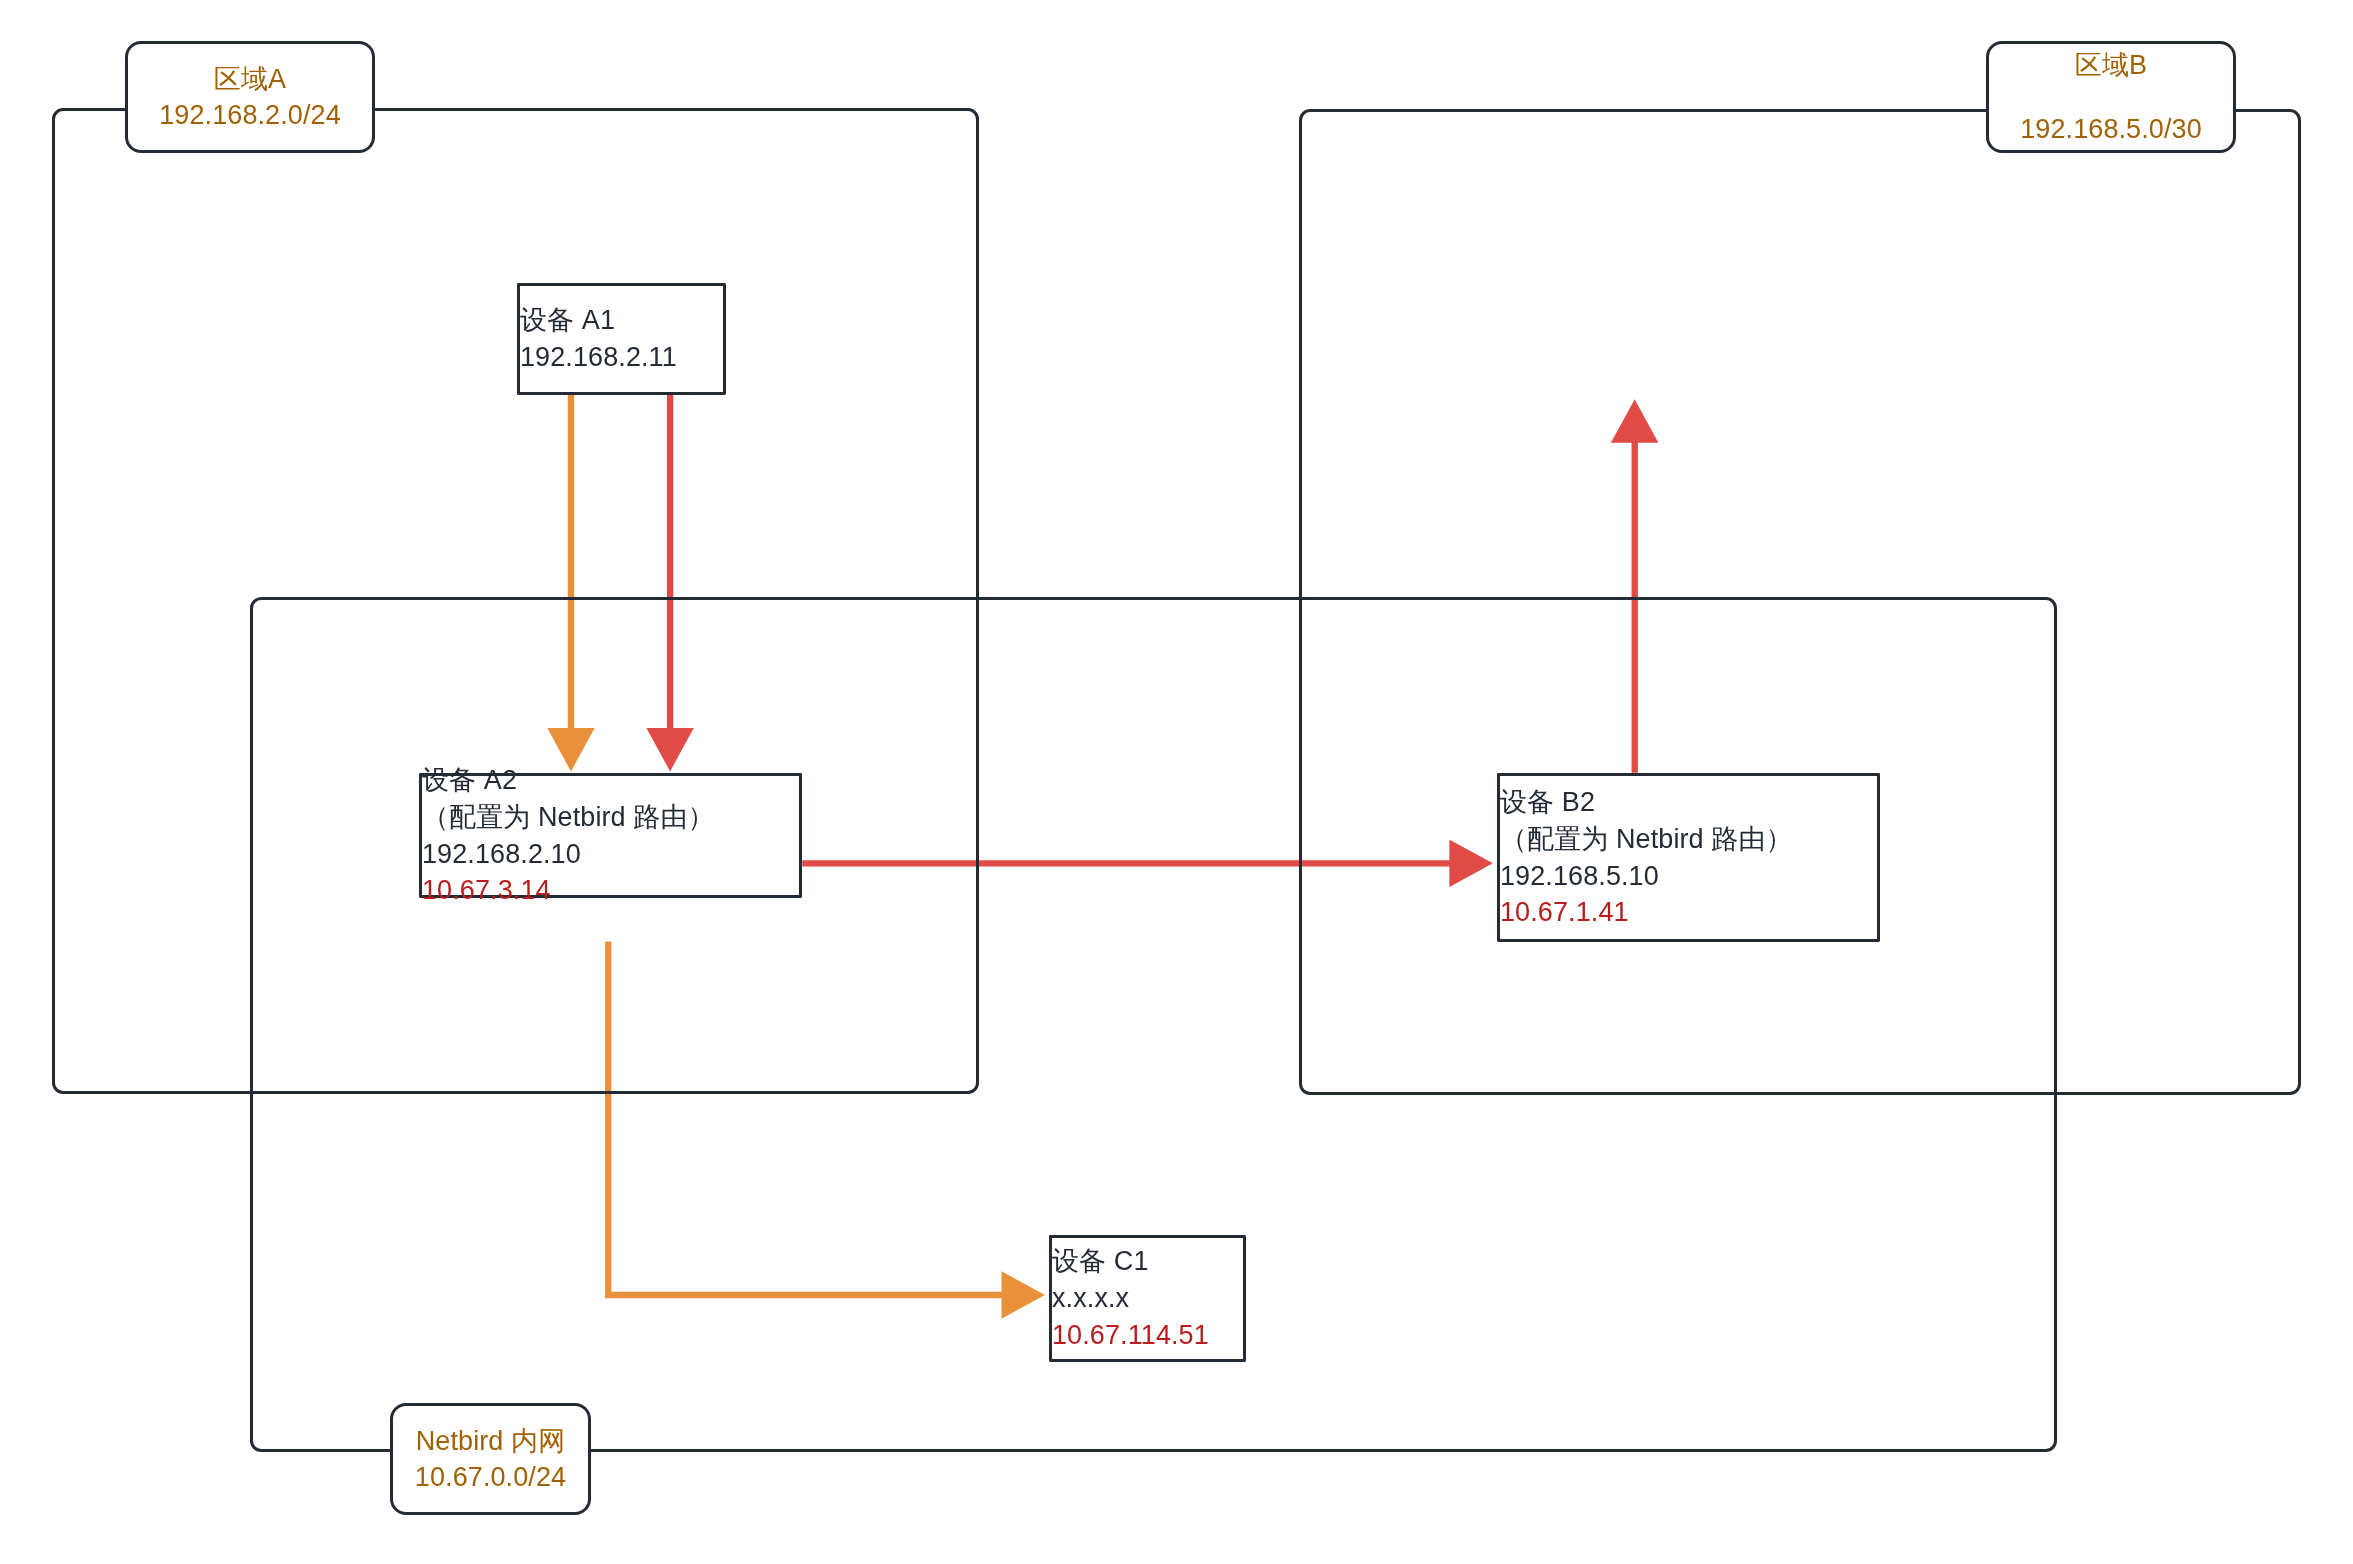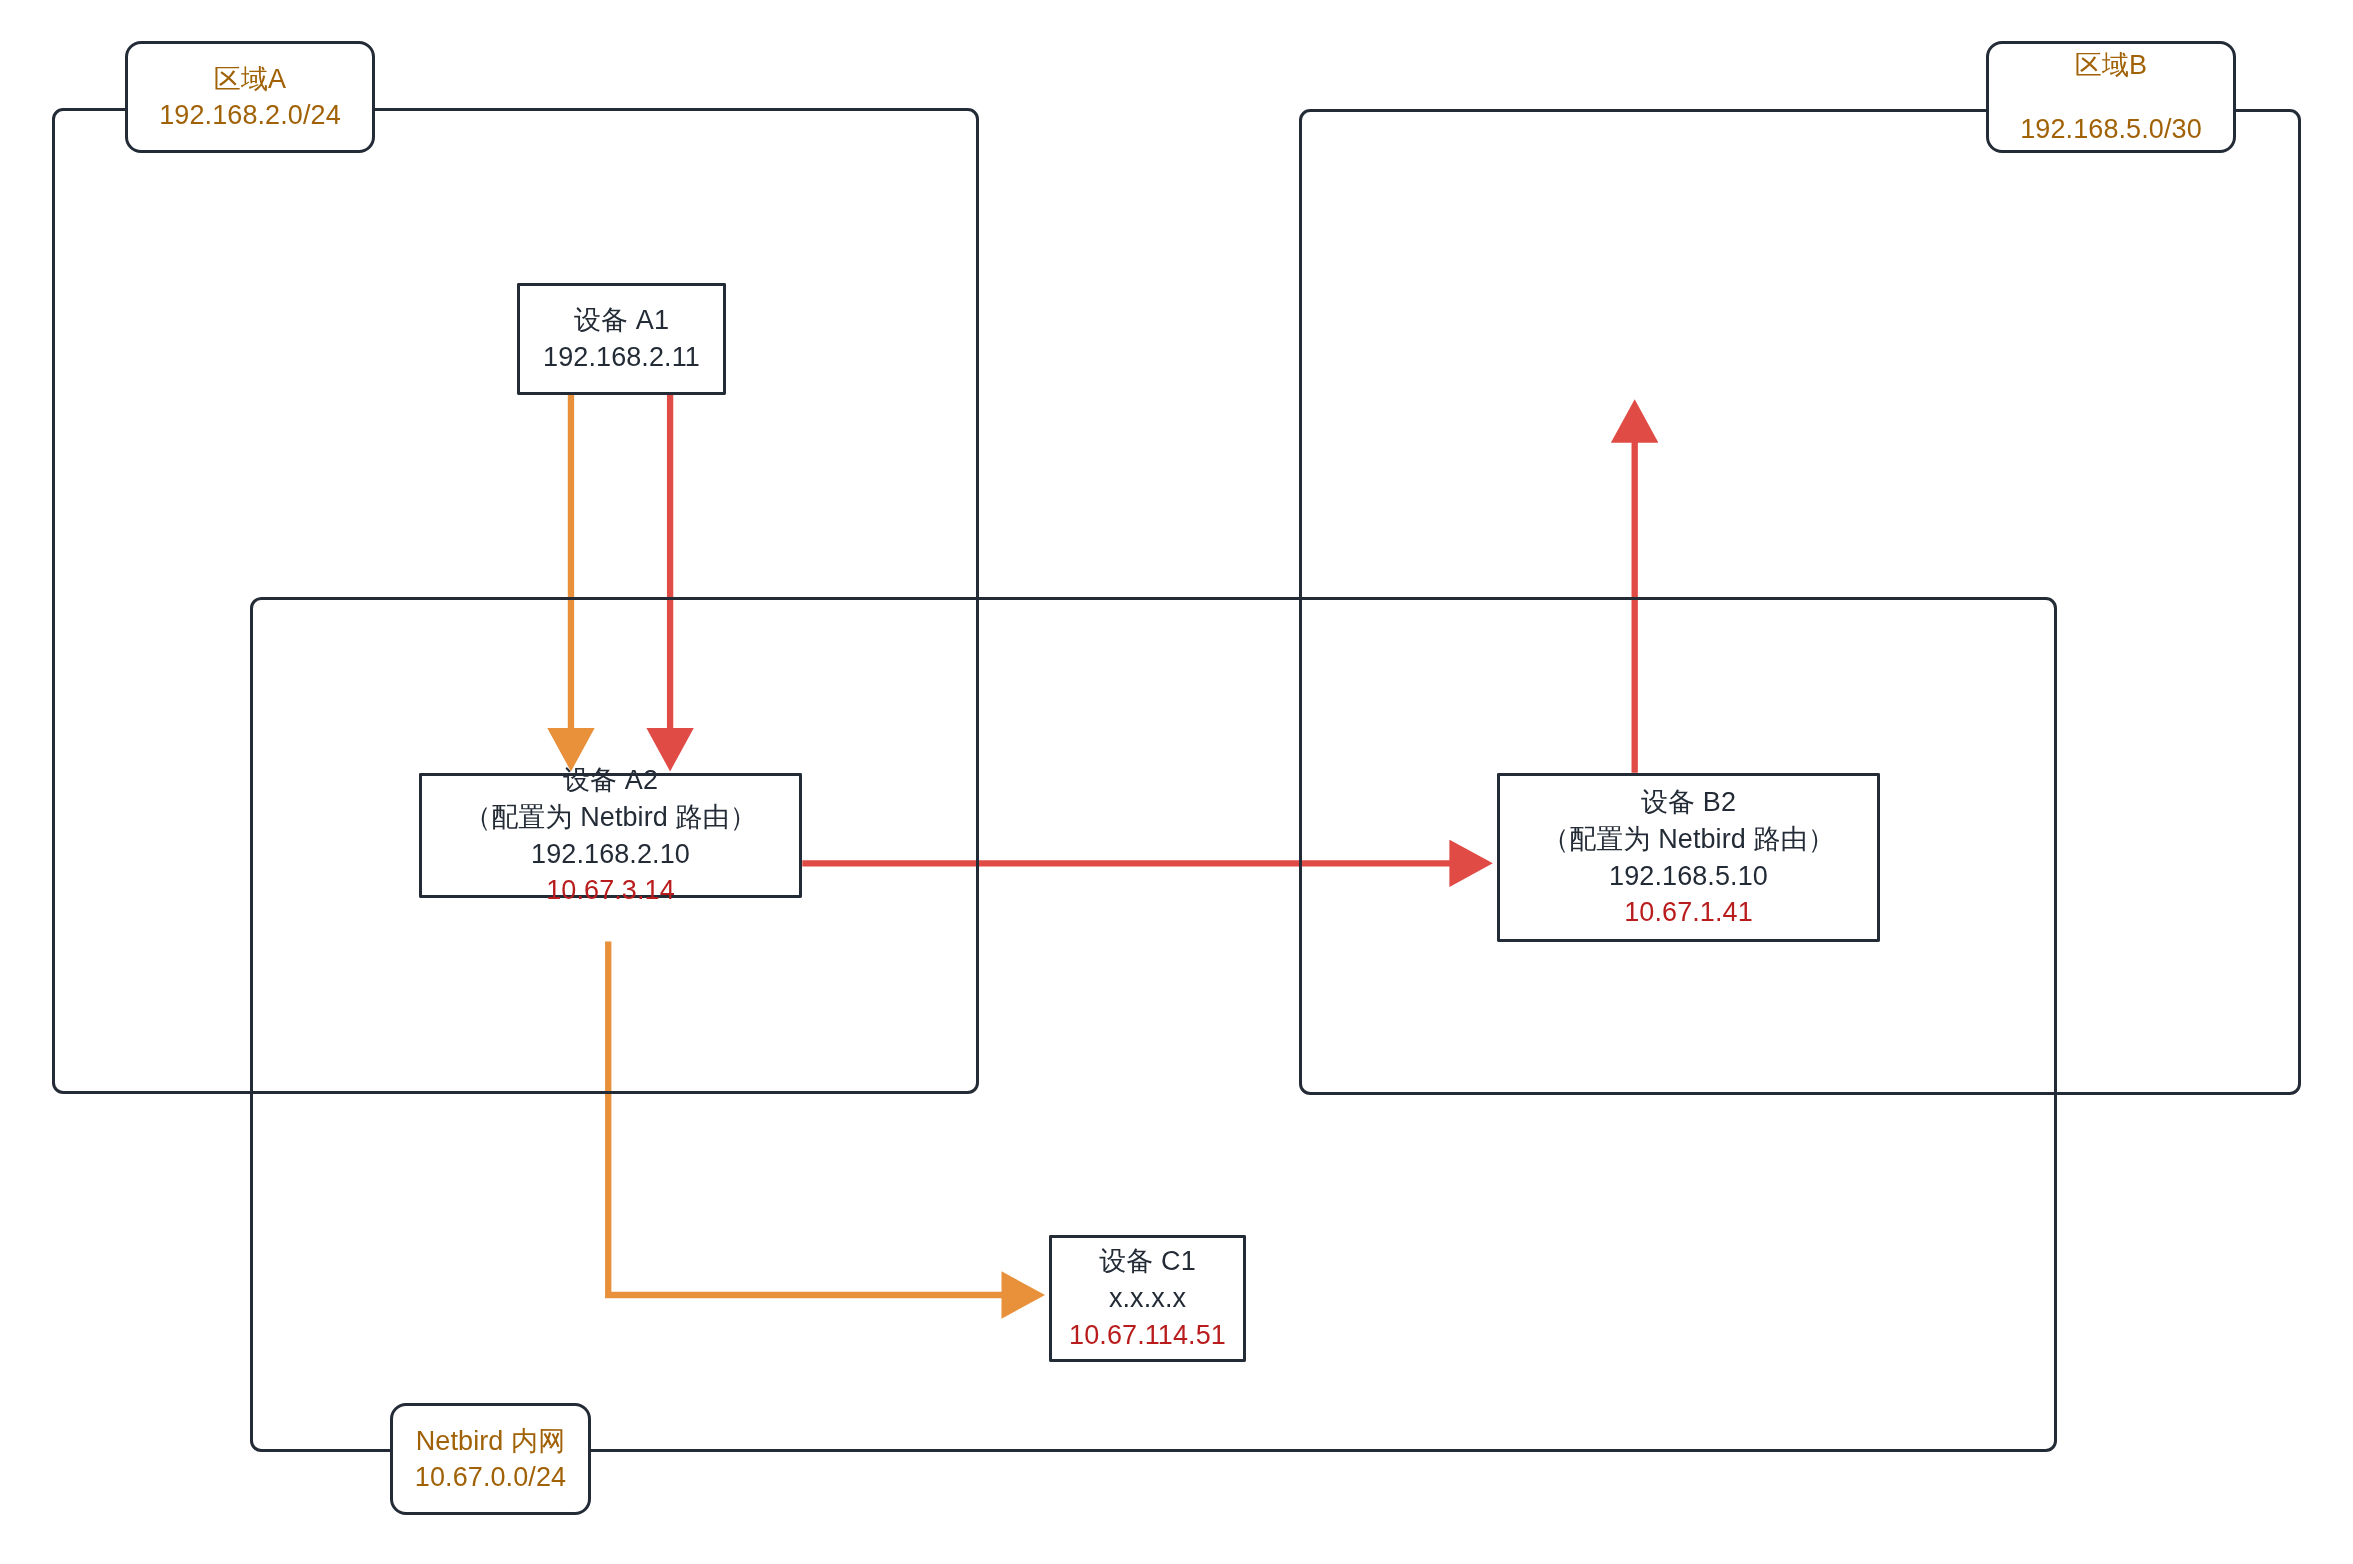--- a/index.html
+++ b/index.html
@@ -55,21 +55,20 @@
 
   
   .node {
     position: absolute;
     border: 3.5px solid #232b36;
     border-radius: 1.4px;
     background: #ffffff;
     box-sizing: border-box;
     display: flex;
     flex-direction: column;
-    align-items: center;
     justify-content: center;
     color: #232b36;
     font-size: 27px;
     line-height: 1.36;
     letter-spacing: 0.1px;
     white-space: nowrap;
     z-index: 8;
   }
   .node .vpn-ip {
     color: #b91c1c;

